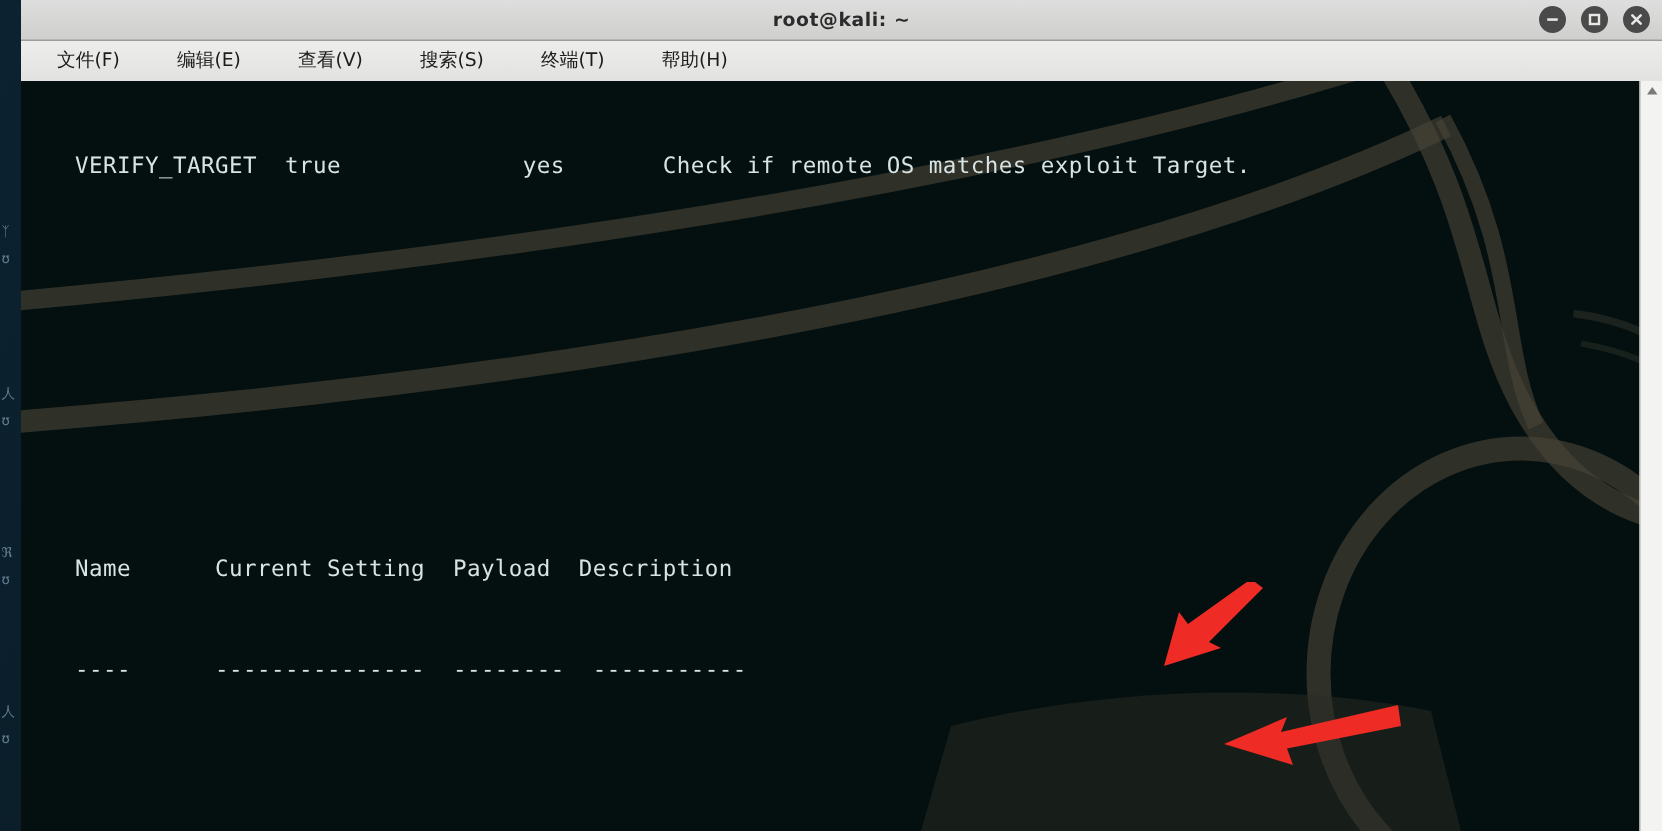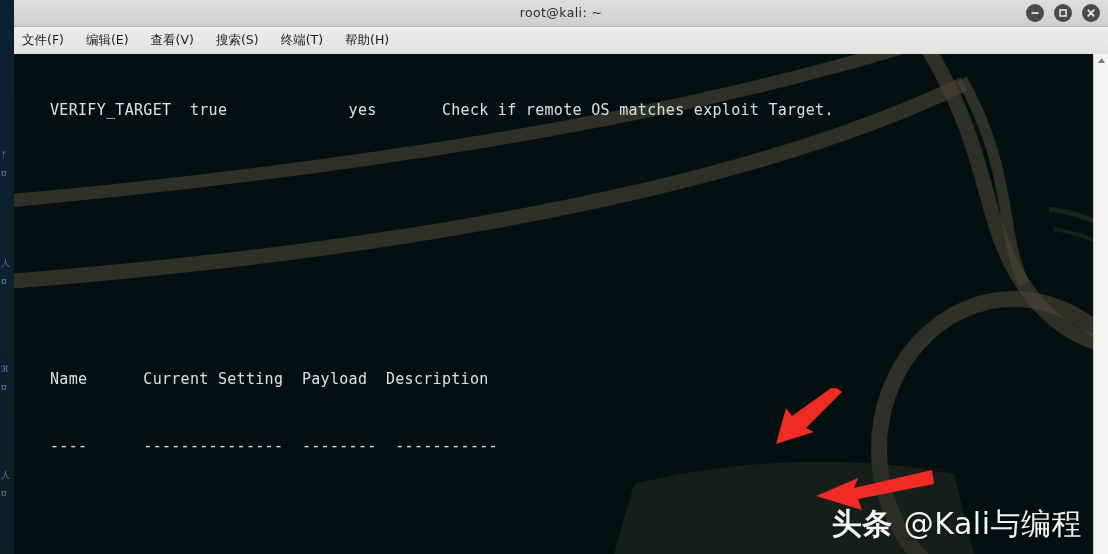--- a/index.html
+++ b/index.html
@@ -23,31 +23,31 @@
   .win{position:absolute;left:14px;top:0;width:1094px;height:554px;overflow:hidden;}
 
   .titlebar{
     position:relative;height:26px;
     background:linear-gradient(#dedede,#cfcfcd);
     border-bottom:1px solid #b6b6b4;
   }
   .title{
     position:absolute;left:0;right:0;top:0;height:26px;line-height:26px;
     text-align:center;font-family:"DejaVu Sans",sans-serif;
-    font-size:12.5px;font-weight:normal;color:#2b2b2b;letter-spacing:.4px;
+    font-size:12.5px;font-weight:bold;color:#2b2b2b;letter-spacing:.4px;
   }
   .wbtns{position:absolute;right:8px;top:4px;display:flex;gap:10px;}
   .wbtn{width:18px;height:18px;border-radius:50%;background:#4a4a4a;
     display:flex;align-items:center;justify-content:center;}
   .wbtn svg{display:block;}
 
   .menubar{
     height:27px;background:linear-gradient(#ededeb,#e2e2e0);
     border-bottom:1px solid #c3c3c1;
-    display:flex;align-items:center;padding-left:8px;gap:22px;
+    display:flex;align-items:center;padding-left:24px;gap:38px;
   }
   .menu-item{
     font-family:"DejaVu Sans",sans-serif;font-size:12.5px;color:#1c1c1c;
     white-space:nowrap;cursor:default;
   }
 
   
   .term{
     position:absolute;left:0;top:54px;width:1080px;height:500px;
     background:#04100f;overflow:hidden;
@@ -186,21 +186,20 @@
           <path d="M 102 4 L 66 40 L 74 44 L 36 56 L 46 20 L 52 28 L 94 -2 Z"></path>
         </g>
       </svg>
 
       <svg class="arrow" style="left:792px;top:412px;" width="130" height="50" viewBox="0 0 130 50">
         <g fill="#ee2b24">
           <path d="M 126 4 L 48 22 L 52 12 L 10 30 L 56 44 L 52 33 L 128 18 Z"></path>
         </g>
       </svg>
 
-      <div class="wm"><b>头条 </b><span>@Kali与编程</span></div>
     </div>
 
     <div class="sbar">
       <div class="sb-arrow">
         <svg width="9" height="8" viewBox="0 0 9 8">
             <path d="M4.5 1 L8 6 L1 6 Z" fill="#7a7a78"></path>
           </svg>
       </div>
       <div class="sb-thumb"></div>
     </div>

